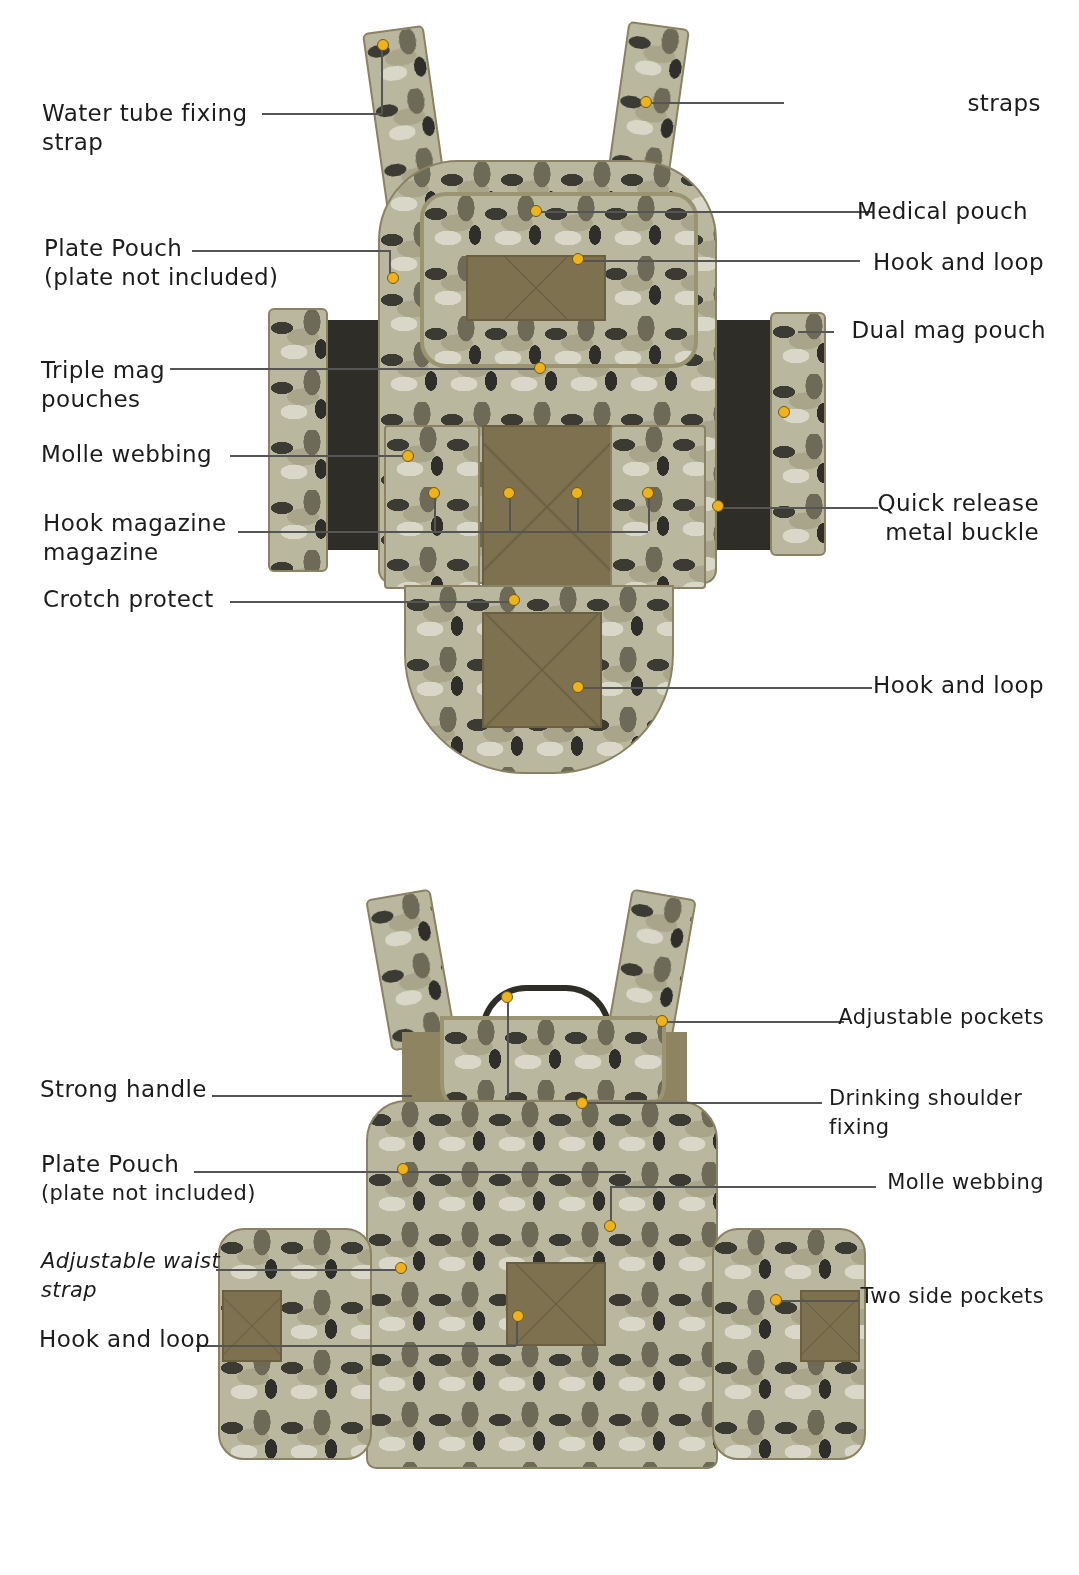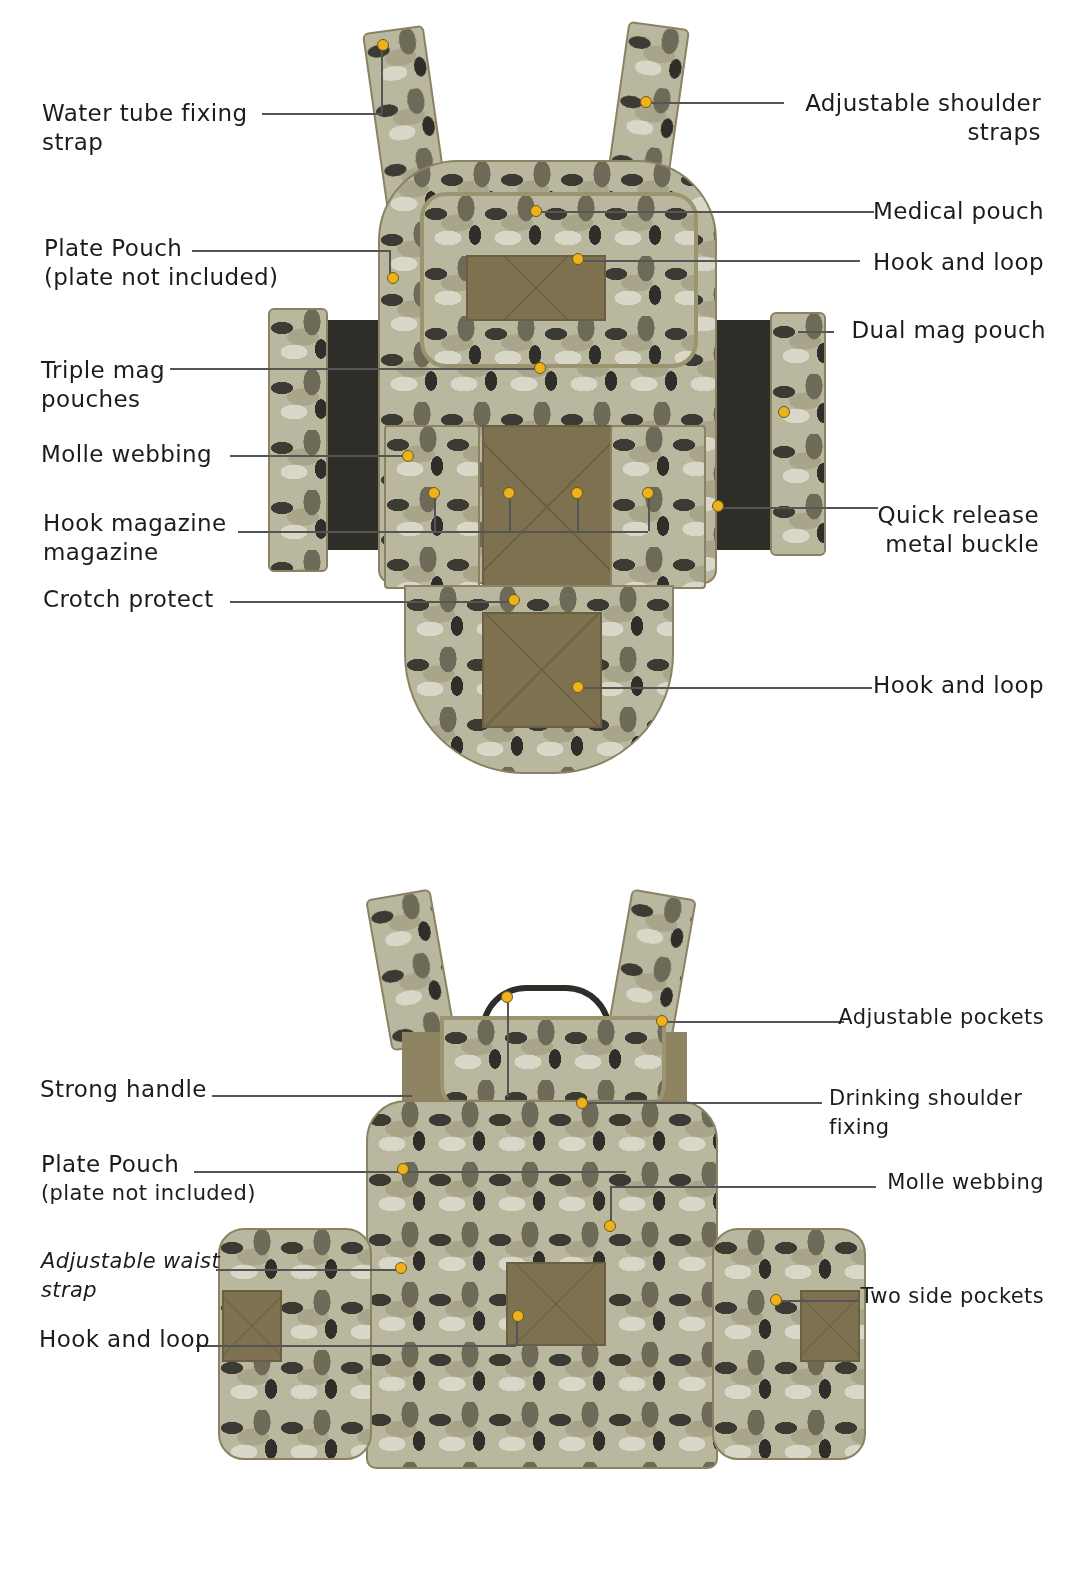--- a/index.html
+++ b/index.html
@@ -149,33 +149,32 @@
 </div>
 <div class="lbl" style="left:43px;top:509px;">
   <div>Hook magazine</div>
   <div>magazine</div>
 </div>
 <div class="lbl" style="left:43px;top:585px;">
   <div>Crotch protect</div>
 </div>
 
 <div class="lbl r" style="right:38px;top:89px;">
-  <div>Adjustable shoulder</div>
   <div>straps</div>
 </div>
-<div class="lbl r" style="right:35px;top:197px;">
+<div class="lbl r" style="right:51px;top:197px;">
   <div>Medical pouch</div>
 </div>
 <div class="lbl r" style="right:35px;top:248px;">
   <div>Hook and loop</div>
 </div>
 <div class="lbl r" style="right:33px;top:316px;">
   <div>Dual mag pouch</div>
 </div>
-<div class="lbl r" style="right:40px;top:489px;margin-top:12px;">
+<div class="lbl r" style="right:40px;top:489px;">
   <div>Quick release</div>
   <div>metal buckle</div>
 </div>
 <div class="lbl r" style="right:35px;top:671px;">
   <div>Hook and loop</div>
 </div>
 
 <div class="lbl" style="left:40px;top:1075px;">
   <div>Strong handle</div>
 </div>

